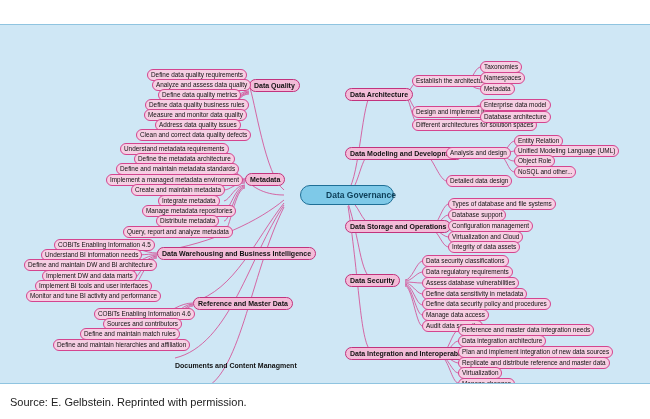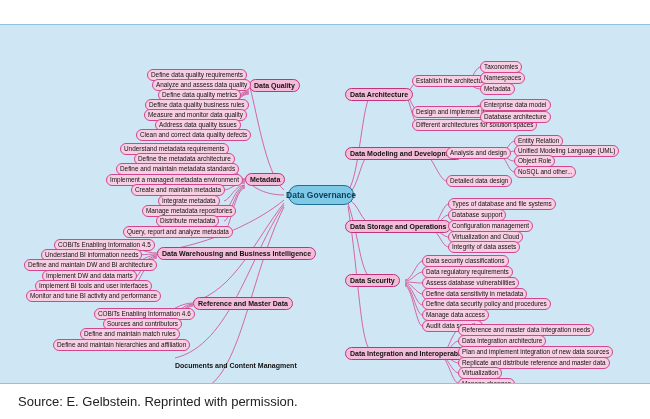--- a/index.html
+++ b/index.html
@@ -27,21 +27,21 @@
     background:#cfe7f5;
     border-top:1px solid #8fc4e0;
     border-bottom:1px solid #8fc4e0;
     overflow:hidden;
   }
   .source{
     position:absolute;left:0;top:384px;width:650px;height:35px;
     display:flex;align-items:center;
   }
   .source .s{
-    font-size:13px;color:#222;padding-left:18px;
+    font-size:11px;color:#222;padding-left:10px;
   }
   svg.lines{position:absolute;left:0;top:0;width:650px;height:358px;}
   .node{
     position:absolute;
     box-sizing:border-box;
     background:#f6cfe3;
     border:1px solid #d4458f;
     border-radius:7px;
     color:#111;
     font-size:6.4px;
@@ -160,21 +160,21 @@
 
         <path d="M442,328 C448,328 452,307 458,305"></path>
         <path d="M442,329 C448,329 452,317 458,316"></path>
         <path d="M442,330 C448,330 452,327 458,327"></path>
         <path d="M442,331 C448,331 452,337 458,338"></path>
         <path d="M442,332 C448,332 452,347 458,348"></path>
         <path d="M442,333 C448,333 452,357 458,358"></path>
       </g>
     </svg>
 
-    <div class="center" style="left:288px;top:160px;width:64px;height:18px;">Data Governance</div>
+    <div class="center" style="left:300px;top:160px;width:64px;height:18px;padding-left:28px;">Data Governance</div>
 
     <div class="node branch" style="left:249px;top:54px;">Data Quality</div>
     <div class="node" style="left:147px;top:44px;">Define data quality requirements</div>
     <div class="node" style="left:152px;top:54px;">Analyze and assess data quality</div>
     <div class="node" style="left:158px;top:64px;">Define data quality metrics</div>
     <div class="node" style="left:145px;top:74px;">Define data quality business rules</div>
     <div class="node" style="left:144px;top:84px;">Measure and monitor data quality</div>
     <div class="node" style="left:155px;top:94px;">Address data quality issues</div>
     <div class="node" style="left:136px;top:104px;">Clean and correct data quality defects</div>
 

